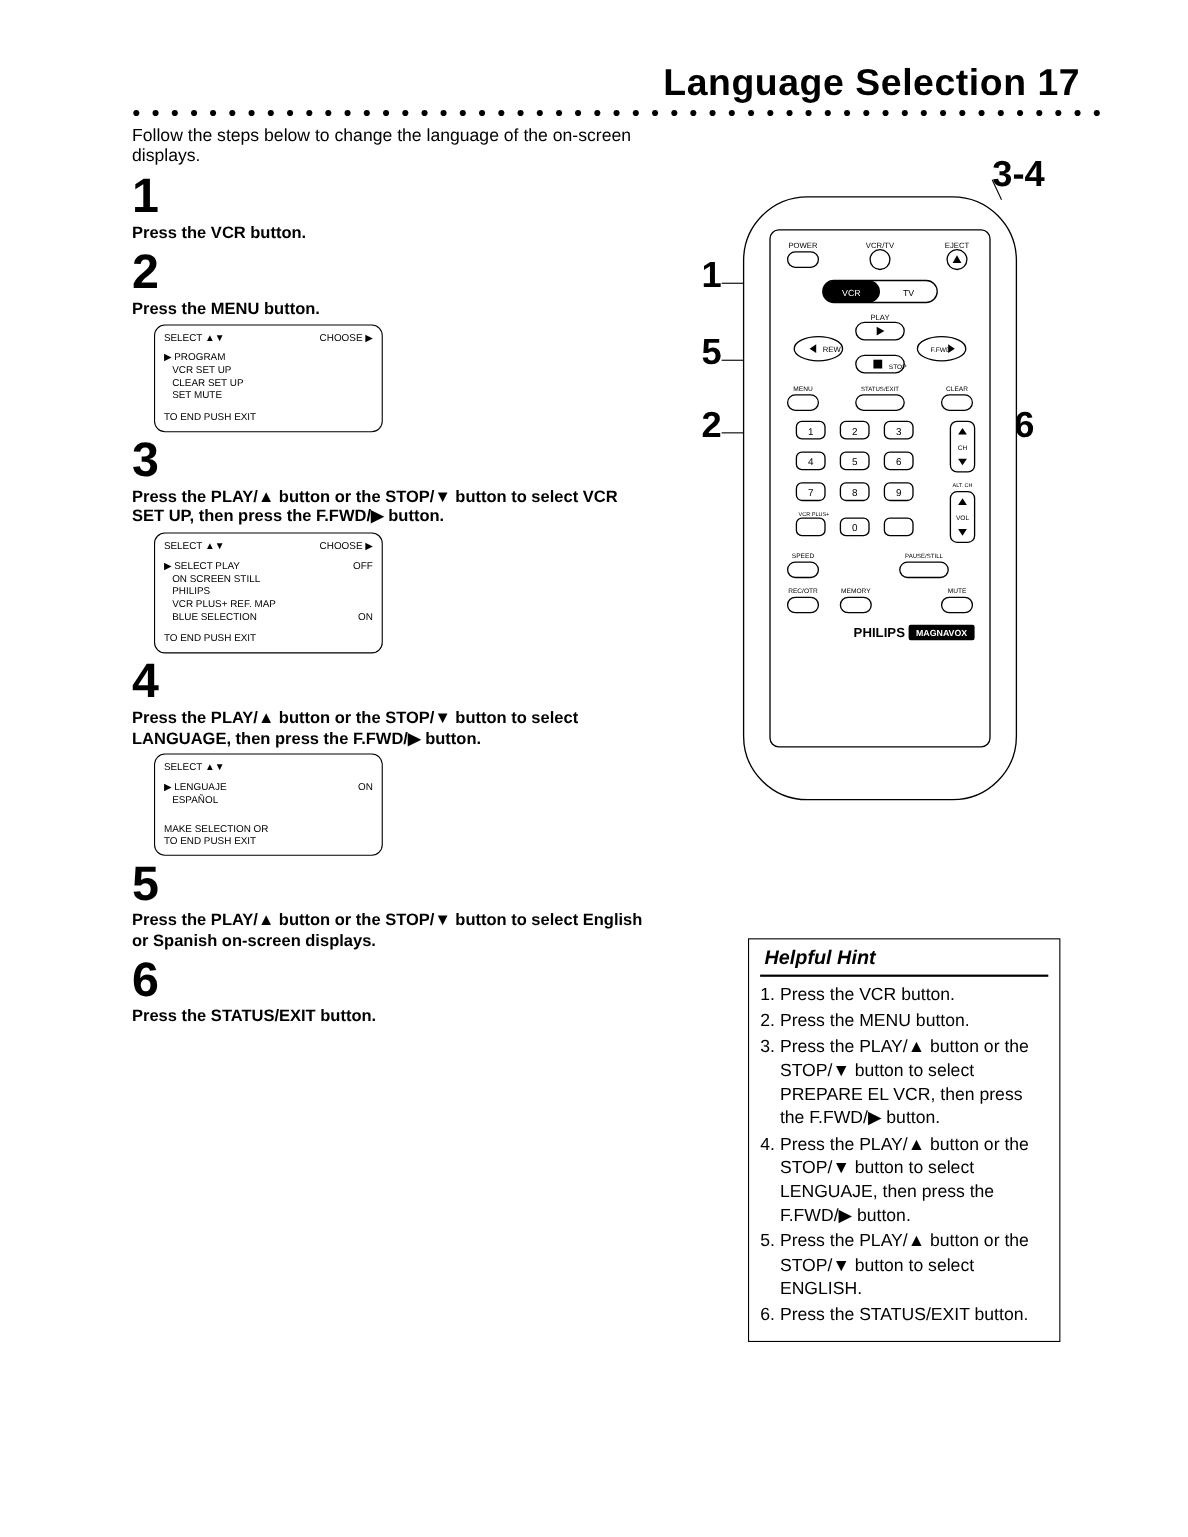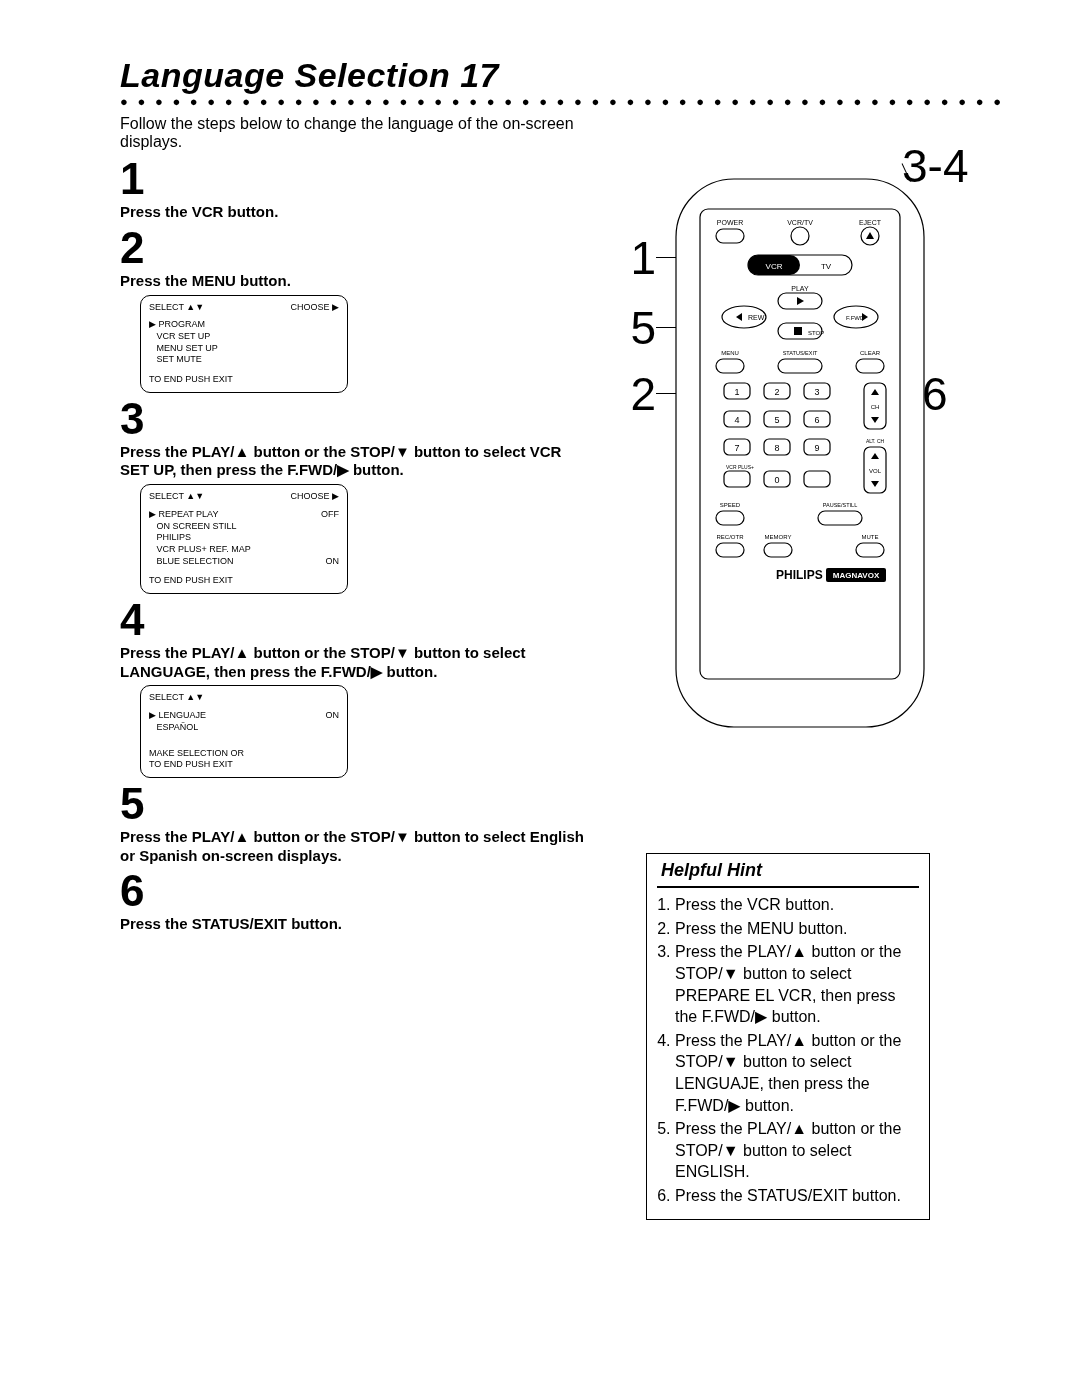--- a/index.html
+++ b/index.html
@@ -10,22 +10,21 @@
     color: #000;
   }
   .page {
     width: 1080px;
     height: 1397px;
     position: relative;
     box-sizing: border-box;
     padding: 56px 72px 40px 120px;
   }
   .header {
-    text-align: left;
-    font-style: italic;
+    text-align: right;
     font-weight: bold;
     font-size: 34px;
     margin: 0 26px 2px 0;
     letter-spacing: 0.5px;
   }
   .dotrule {
     font-size: 13px;
     line-height: 10px;
     letter-spacing: 3px;
     color: #000;
@@ -76,21 +75,21 @@
     font-family: Arial, sans-serif;
   }
   .osd-row { display: flex; justify-content: space-between; }
   .osd-foot { margin-top: 8px; }
 
   
   .hint {
     border: 1px solid #000;
     margin-top: 40px;
     width: 262px;
-    margin-left: 34px;
+    margin-left: 68px;
     font-size: 16px;
     line-height: 1.35;
     padding: 0 10px 10px 10px;
   }
   .hint h3 {
     font-style: italic;
     font-weight: bold;
     font-size: 18px;
     margin: 4px 0 4px 4px;
   }
@@ -103,22 +102,22 @@
   .hint li { margin-bottom: 2px; }
 
   
   .remote-wrap {
     position: relative;
     width: 430px;
     height: 700px;
   }
   .callout {
     position: absolute;
-    font-size: 46px;
-    font-weight: normal;
+    font-size: 33px;
+    font-weight: bold;
     font-family: "Arial Black", Arial, sans-serif;
   }
   .callout.left-c { text-align: right; width: 44px; }
   .callout.right-c { text-align: left; width: 94px; }
   .clead {
     position: absolute;
     border-top: 1.5px solid #000;
     height: 0;
   }
   svg { display: block; }
@@ -149,36 +148,36 @@
       <div class="steptext">Press the MENU button.</div>
 
       <div class="osd">
         <div class="osd-row">
           <span>SELECT ▲▼</span>
           <span>CHOOSE ▶</span>
         </div>
         <div style="height:6px"></div>
         <div style="white-space:pre">▶ PROGRAM</div>
         <div style="white-space:pre">   VCR SET UP</div>
-        <div style="white-space:pre">   MENU SET UP</div>
+        <div style="white-space:pre">   CLEAR SET UP</div>
         <div style="white-space:pre">   SET MUTE</div>
         <div class="osd-foot">TO END PUSH EXIT</div>
       </div>
 
       <div class="stepnum">3</div>
       <div class="steptext">Press the PLAY/▲ button or the STOP/▼ button to select VCR SET UP, then press the F.FWD/▶ button.</div>
 
       <div class="osd">
         <div class="osd-row">
           <span>SELECT ▲▼</span>
           <span>CHOOSE ▶</span>
         </div>
         <div style="height:6px"></div>
         <div class="osd-row">
-            <span style="white-space:pre">▶ REPEAT PLAY</span>
+            <span style="white-space:pre">▶ SELECT PLAY</span>
             <span>OFF</span>
           </div>
         <div style="white-space:pre">   ON SCREEN STILL</div>
         <div style="white-space:pre">   PHILIPS</div>
         <div style="white-space:pre">   VCR PLUS+ REF. MAP</div>
         <div class="osd-row">
             <span style="white-space:pre">   BLUE SELECTION</span>
             <span>ON</span>
           </div>
         <div class="osd-foot">TO END PUSH EXIT</div>

